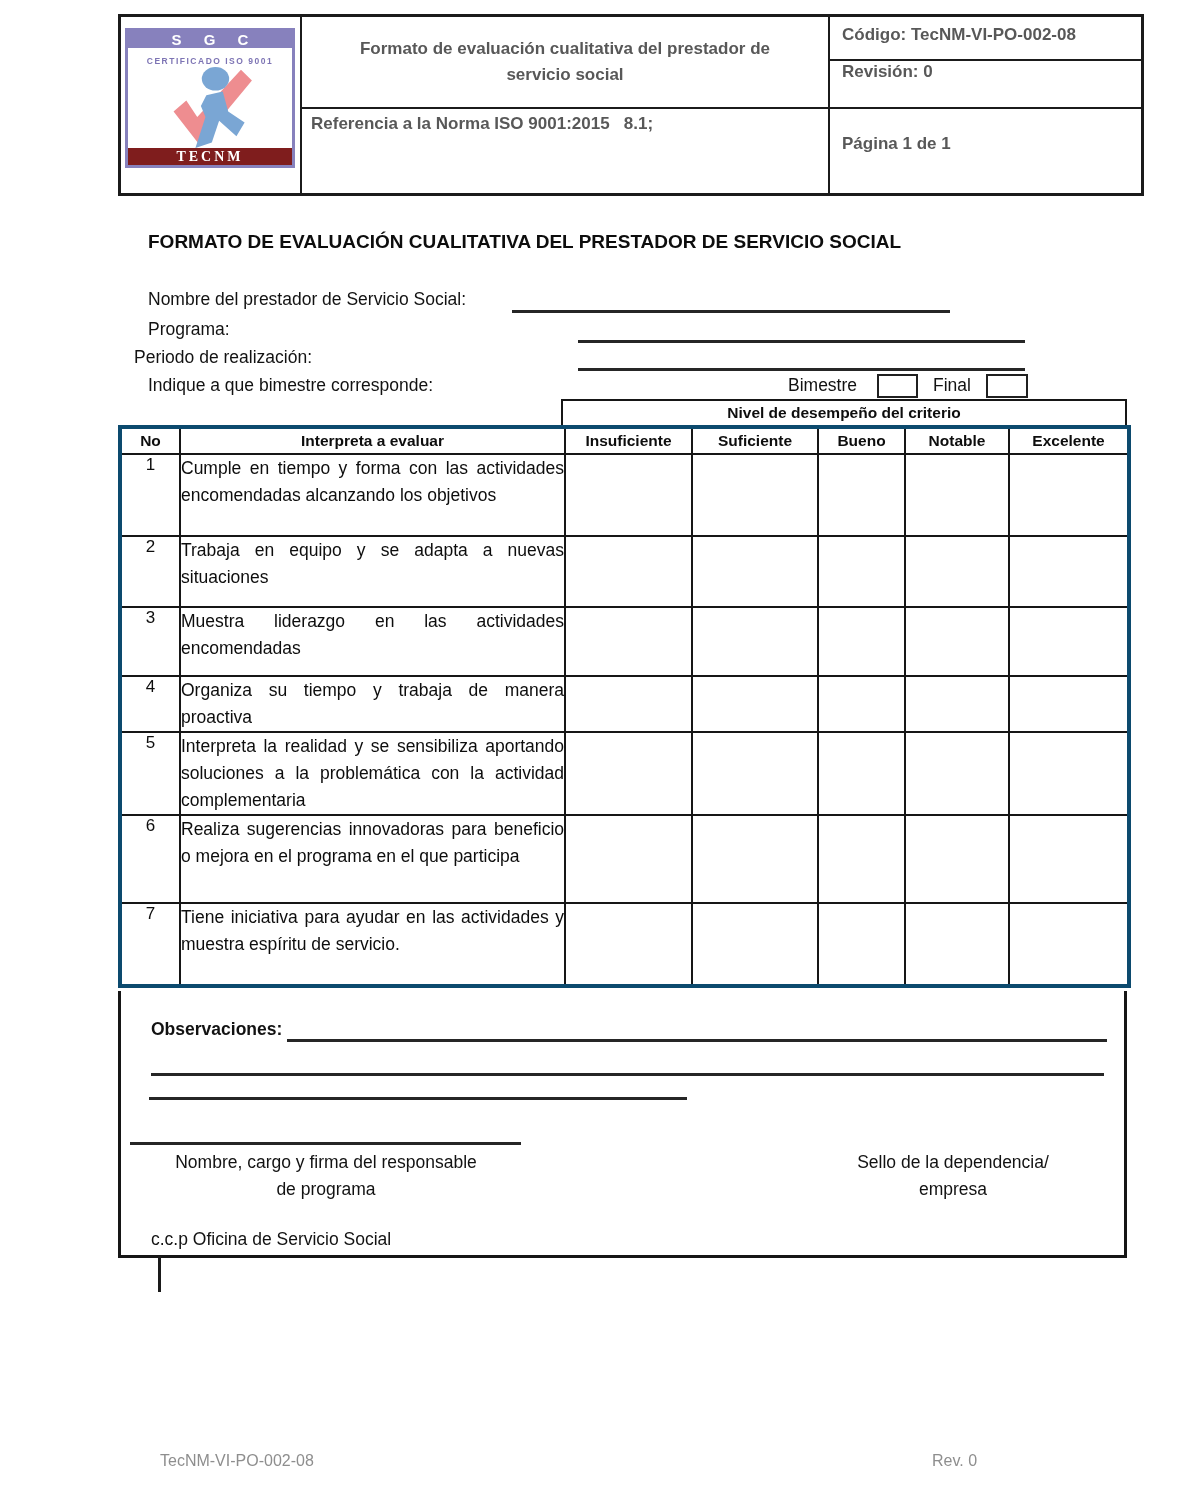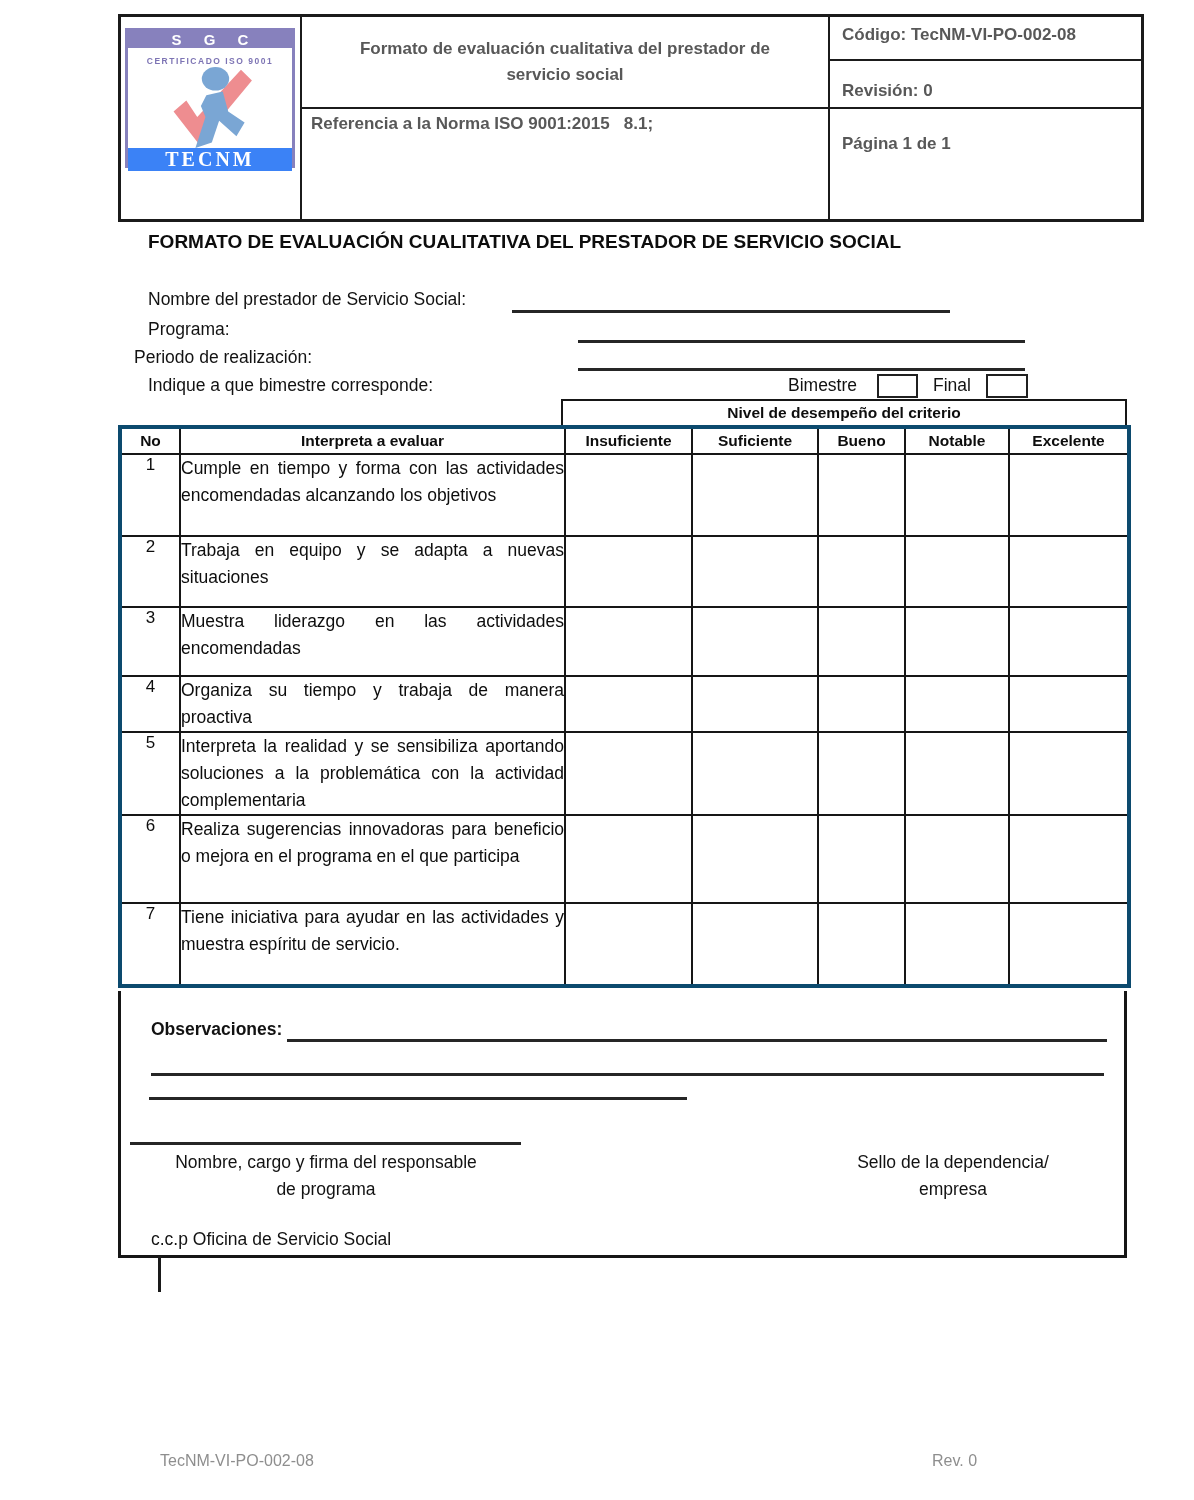--- a/index.html
+++ b/index.html
@@ -1,46 +1,46 @@
 <!DOCTYPE html>
 <html><head>
 <meta charset="utf-8">
 <style>
   html,body{margin:0;padding:0;background:#ffffff;}
   .page{position:relative;width:1194px;height:1500px;background:#ffffff;
         font-family:"Liberation Sans",sans-serif;color:#121212;overflow:hidden;}
 
   
-  .hdr{position:absolute;left:118px;top:14px;width:1026px;height:208px;
+  .hdr{position:absolute;left:118px;top:14px;width:1026px;height:182px;
        border:3px solid #1b1b1b;box-sizing:border-box;color:#585858;font-weight:bold;}
   .hdr .vline{position:absolute;top:0;bottom:0;width:2px;background:#1b1b1b;}
   .hdr .v1{left:179px}.hdr .v2{left:707px}
   .hdr .hline{position:absolute;height:2px;background:#1b1b1b;}
   .hdr .h1{left:709px;right:0;top:42px;}
   .hdr .h2{left:181px;right:0;top:90px;}
   .hdr-title{position:absolute;left:181px;top:0;width:526px;height:90px;
              display:flex;align-items:center;justify-content:center;text-align:center;
              font-size:17px;line-height:26px;padding:0 54px;box-sizing:border-box;}
   .hdr-codigo{position:absolute;left:721px;top:8px;font-size:17px;}
-  .hdr-revision{position:absolute;left:721px;top:64px;font-size:17px;}
+  .hdr-revision{position:absolute;left:721px;top:45px;font-size:17px;}
   .hdr-ref{position:absolute;left:190px;top:97px;font-size:17px;white-space:pre-wrap;}
   .hdr-pagina{position:absolute;left:721px;top:117px;font-size:17px;}
 
   
   .logo{position:absolute;left:4px;top:11px;width:170px;height:140px;
         border:3px solid #8781bd;box-sizing:border-box;background:#fff;
         display:flex;flex-direction:column;}
   .logo-top{height:23px;background:#8781bd;color:#fff;font-weight:bold;font-size:15px;
             letter-spacing:9px;display:flex;align-items:center;justify-content:center;
             padding-left:9px;box-sizing:border-box;}
   .logo-cert{font-size:8.5px;color:#7d74b4;font-weight:bold;text-align:center;
              letter-spacing:1.5px;padding-top:8px;}
   .logo-fig{flex:1;display:flex;align-items:center;justify-content:center;}
-  .logo-bottom{height:23px;background:#3b82f6;color:#fff;
-               font-family:"Liberation Serif",serif;font-size:20px;letter-spacing:3px;
+  .logo-bottom{height:23px;background:#7f1d1d;color:#fff;
+               font-family:"Liberation Serif",serif;font-size:14px;letter-spacing:3px;
                display:flex;align-items:center;justify-content:center;font-weight:bold;}
 
   
   .doc-title{position:absolute;left:148px;top:231px;font-size:19px;font-weight:bold;color:#0d0d0d;}
   .flabel{position:absolute;font-size:17.5px;color:#121212;}
   .ul{position:absolute;border-bottom:3px solid #262626;height:20px;}
   .chk{position:absolute;width:41px;height:24px;border:2.5px solid #202020;box-sizing:border-box;background:#fff;}
 
   
   .nivel-box{position:absolute;left:561px;top:399px;width:566px;height:26px;

